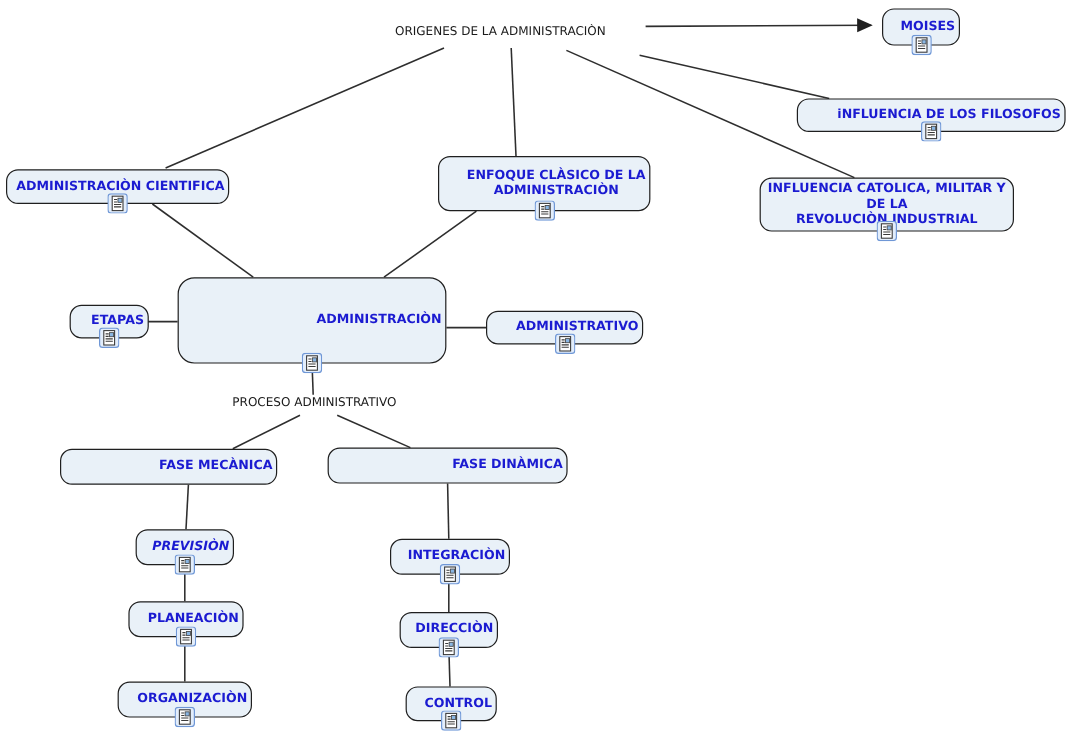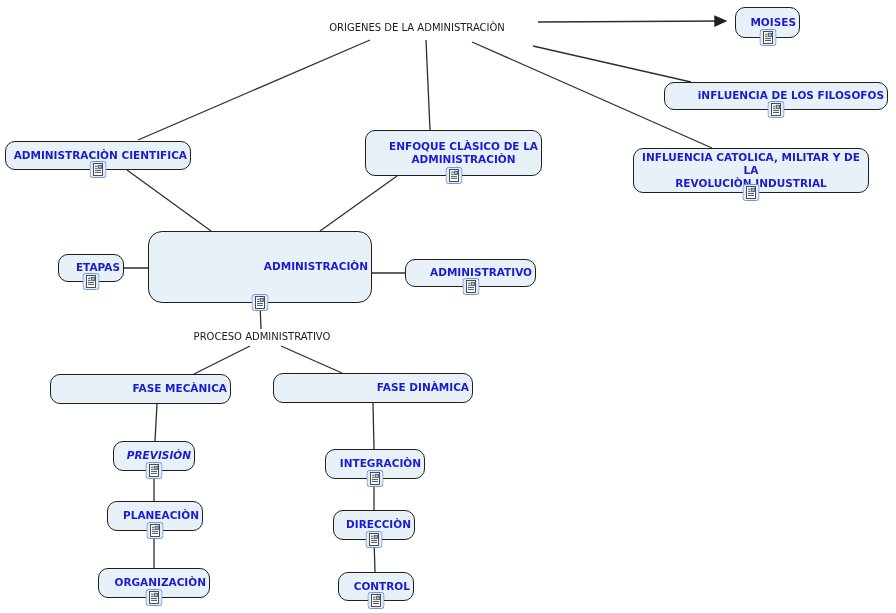--- a/index.html
+++ b/index.html
@@ -73,21 +73,21 @@
     </div>
     <div class="node" style="left: 664px; top: 82px; width: 224px; height: 28px;">
       <span class="node-label">iNFLUENCIA DE LOS FILOSOFOS</span>
       <div class="resource-icon"><svg width="17" height="17" viewBox="0 0 17 17">
           <rect x="0.5" y="0.5" width="16" height="16" rx="2.5" fill="#e2edfb" stroke="#6f97d6"></rect>
           <rect x="4" y="2.5" width="9" height="12" fill="#ffffff" stroke="#3a3a3a" stroke-width="0.9"></rect>
           <rect x="8.8" y="4.2" width="3.4" height="3.4" fill="#8ab6e3" stroke="#444444" stroke-width="0.7"></rect>
           <path d="M5.5 5.2h2.6 M5.5 7.3h2.6 M5.5 9.4h6 M5.5 11.4h6" stroke="#3a3a3a" stroke-width="0.9" fill="none"></path>
         </svg></div>
     </div>
-    <div class="node" style="left: 633px; top: 148px; width: 236px; height: 45px;">
+    <div class="node" style="left: 633px; top: 148px; width: 212px; height: 45px;">
       <span class="node-label">INFLUENCIA CATOLICA, MILITAR Y DE LA
 REVOLUCIÒN INDUSTRIAL</span>
       <div class="resource-icon"><svg width="17" height="17" viewBox="0 0 17 17">
           <rect x="0.5" y="0.5" width="16" height="16" rx="2.5" fill="#e2edfb" stroke="#6f97d6"></rect>
           <rect x="4" y="2.5" width="9" height="12" fill="#ffffff" stroke="#3a3a3a" stroke-width="0.9"></rect>
           <rect x="8.8" y="4.2" width="3.4" height="3.4" fill="#8ab6e3" stroke="#444444" stroke-width="0.7"></rect>
           <path d="M5.5 5.2h2.6 M5.5 7.3h2.6 M5.5 9.4h6 M5.5 11.4h6" stroke="#3a3a3a" stroke-width="0.9" fill="none"></path>
         </svg></div>
     </div>
     <div class="node" style="left: 5px; top: 141px; width: 186px; height: 29px;">

